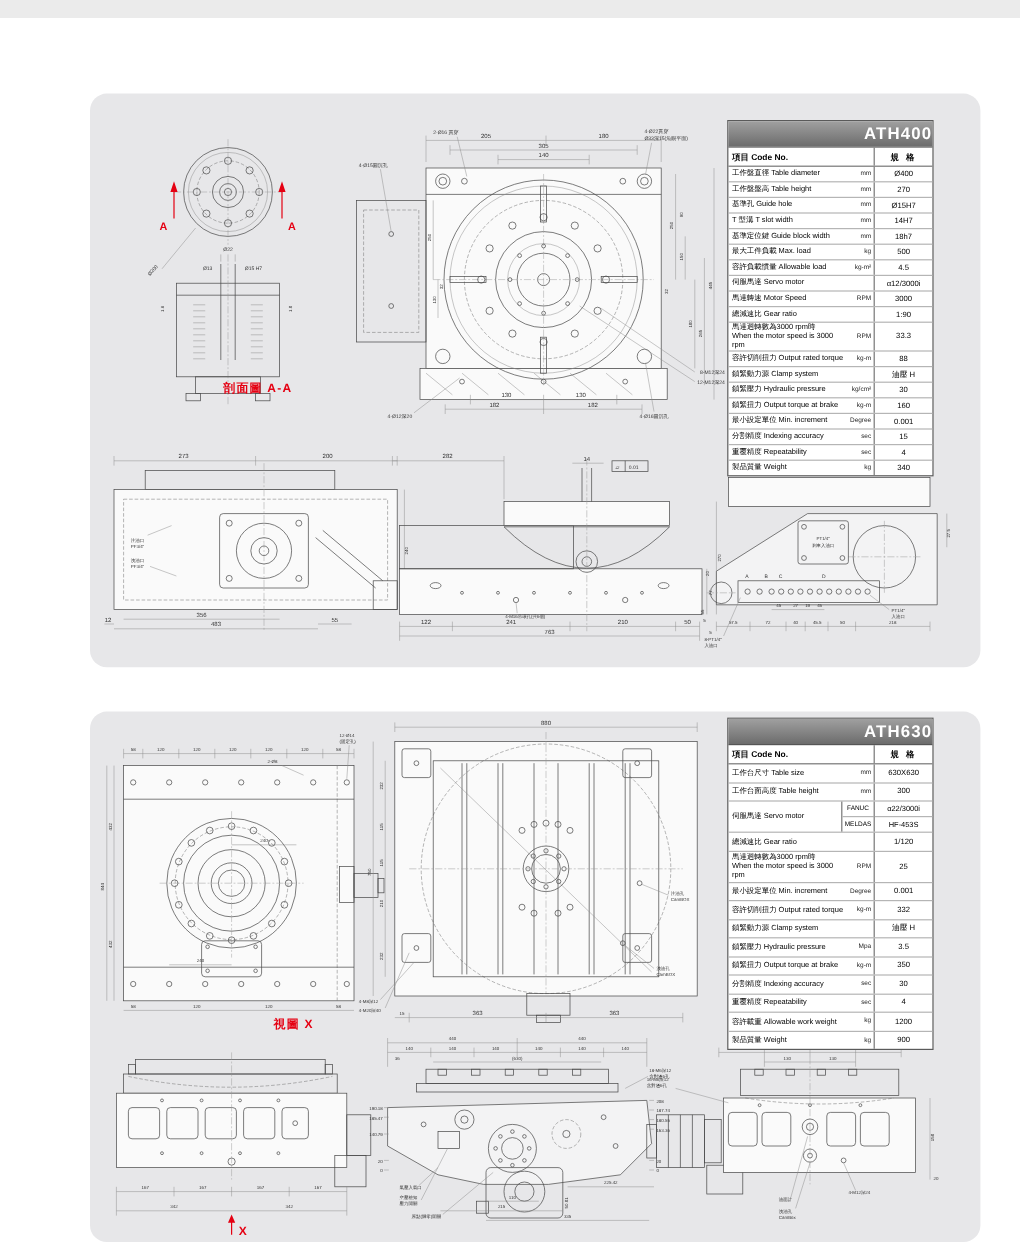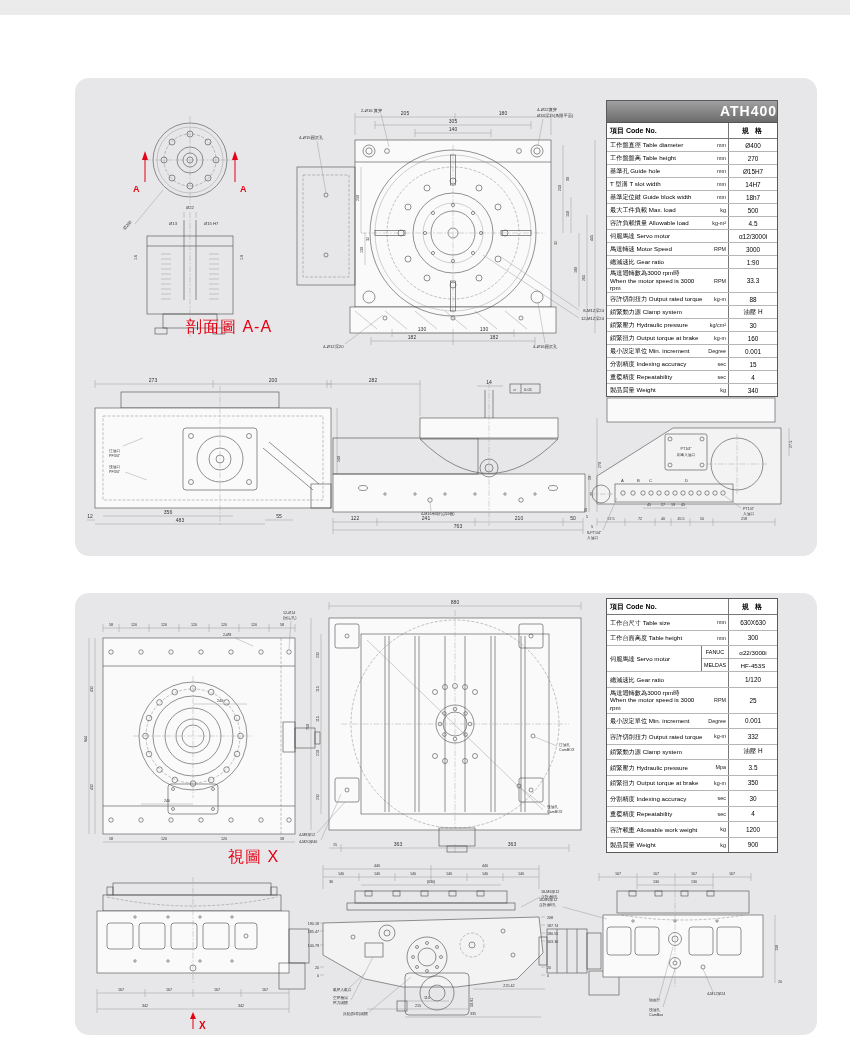--- a/index.html
+++ b/index.html
@@ -18,21 +18,21 @@
   .dm{stroke:#8b8b8b;stroke-width:.4;fill:none;}
   text{font-family:"Liberation Sans", sans-serif;fill:#333;}
   .t{font-size:5px;}
   .t4{font-size:4.2px;}
   .t36{font-size:3.7px;}
   .tc{text-anchor:middle;}
   .te{text-anchor:end;}
   .redtx{fill:#e50012;font-weight:bold;}
   .redln{stroke:#e50012;stroke-width:1;fill:none;}
   .redfill{fill:#e50012;stroke:none;}
-  .red-label{position:absolute;color:#e50012;font-weight:normal;font-size:16px;letter-spacing:1px;}
+  .red-label{position:absolute;color:#e50012;font-weight:bold;font-size:10px;letter-spacing:1px;}
   
   .spec-table{position:absolute;left:531px;width:172px;background:#fff;border:1px solid #5a5a5a;
               box-sizing:border-box;}
   .spec-header{height:21px;line-height:21px;text-align:right;color:#fff;font-weight:bold;
                font-size:14px;letter-spacing:1px;background:linear-gradient(180deg,#a0a0a0,#6c6c6c);
                border-bottom:1px solid #555;}
   .spec-colhead{display:flex;align-items:center;height:15px;font-weight:bold;font-size:7px;
                 border-bottom:1px solid #777;}
   .spec-colhead .c1{flex:1;padding-left:3px;}
   .spec-colhead .c2{width:48px;align-self:stretch;display:flex;align-items:center;justify-content:center;
@@ -913,20 +913,21 @@
     <text class="t36" x="112" y="130">油面計</text>
     <line class="dm" x1="122" y1="127" x2="136" y2="76"></line>
     <text class="t36" x="112" y="140">洩油孔</text>
     <text class="t36" x="112" y="145">CamBox</text>
     <line class="dm" x1="126" y1="136" x2="138" y2="98"></line>
     <text class="t36" x="170" y="124">4-M12深24</text>
     <line class="dm" x1="176" y1="121" x2="166" y2="98"></line>
   </svg>
 
   <div class="spec-table" id="table630" style="top:5px">
+    <div class="spec-header">ATH630</div>
     <div class="spec-colhead">
       <div class="c1">項目 Code No.</div>
       <div class="c2">規 格</div>
     </div>
     <div class="spec-body">
         <div class="spec-row">
           <div class="lbl">工作台尺寸 Table size</div>
           <div class="unit">mm</div>
           <div class="val">630X630</div>
         </div>

